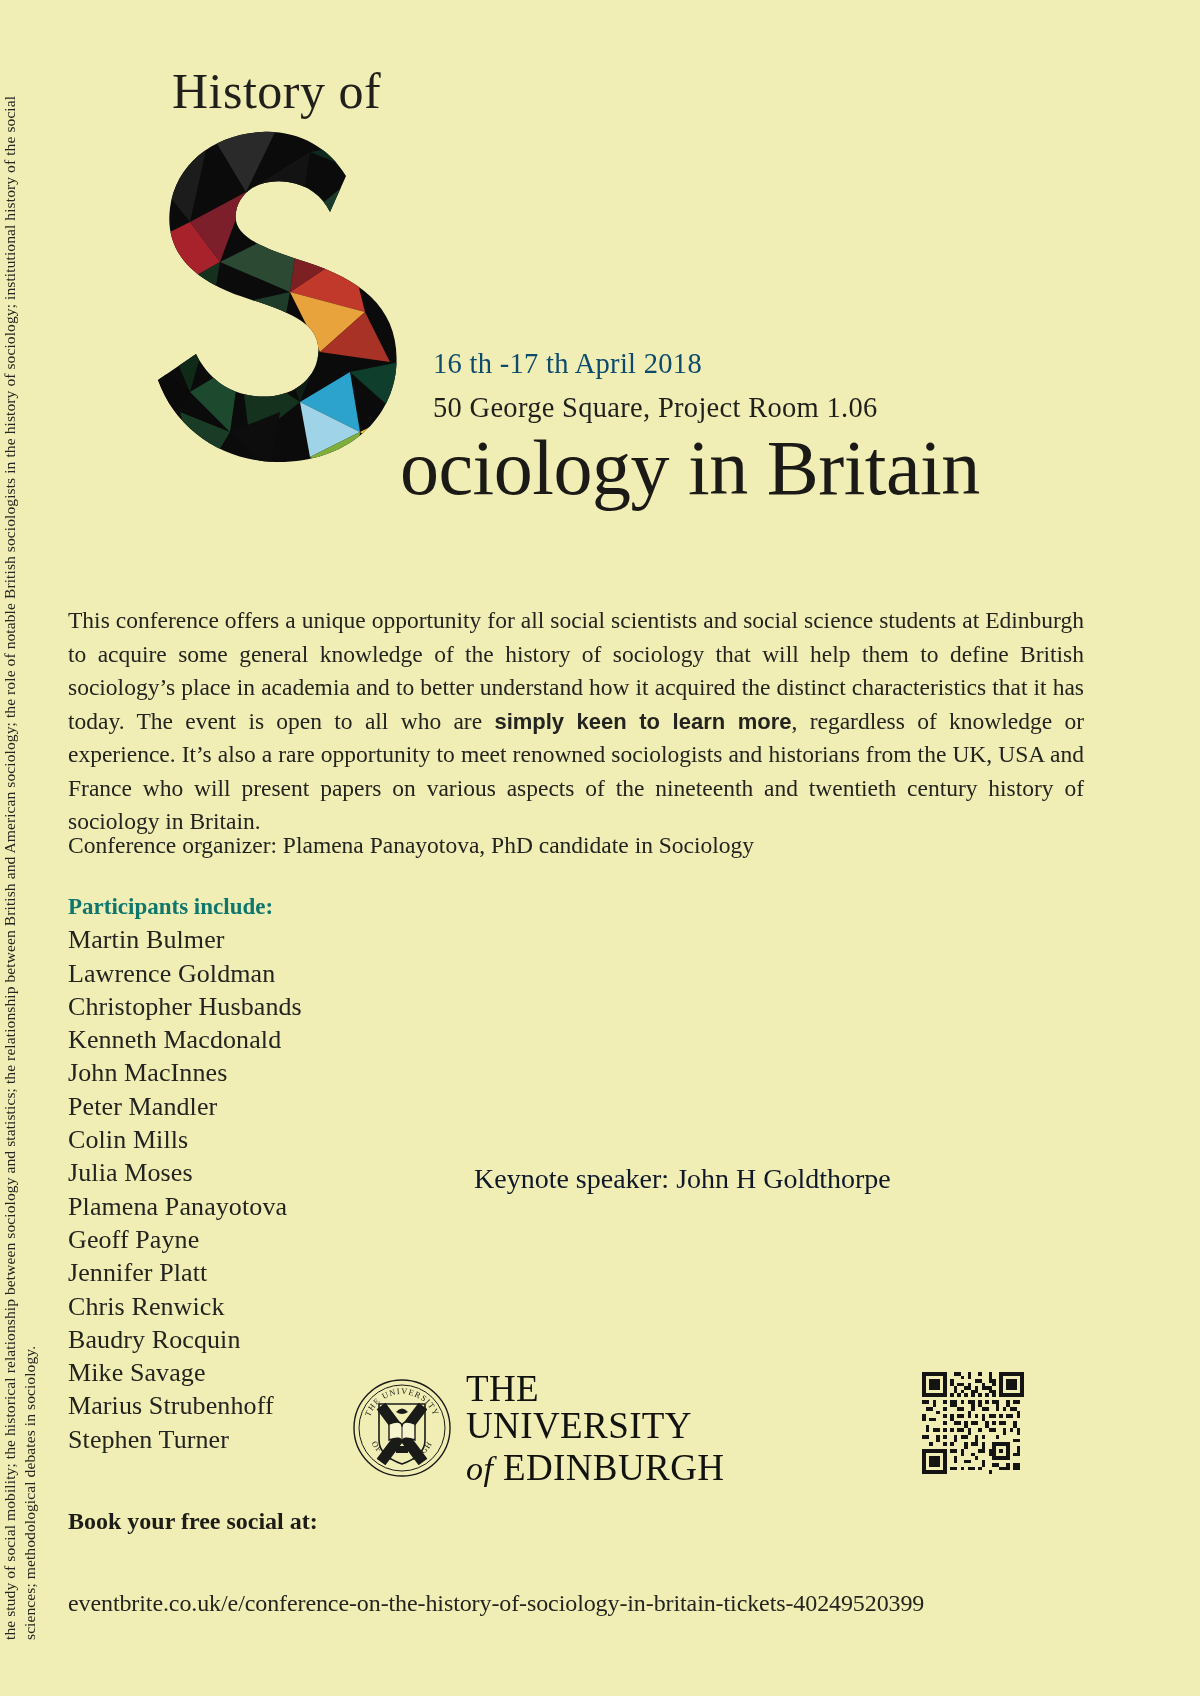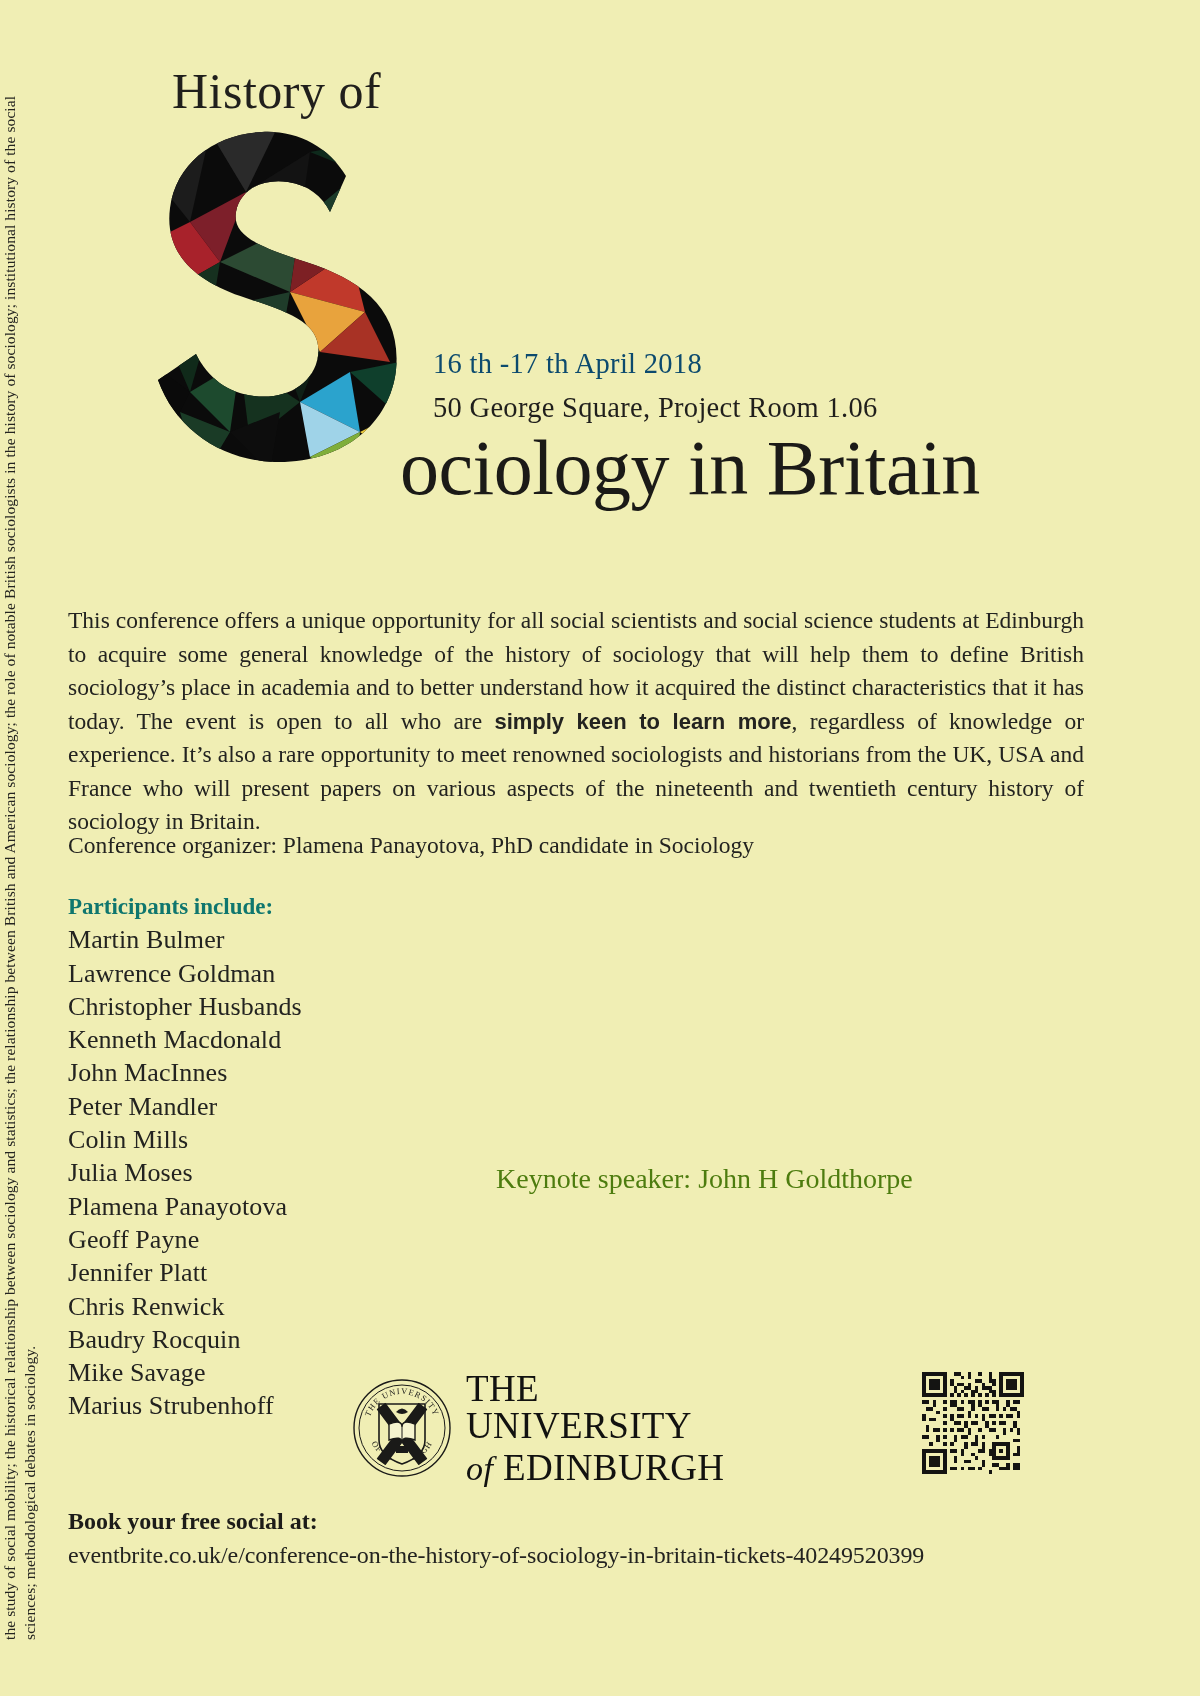--- a/index.html
+++ b/index.html
@@ -130,24 +130,24 @@
   .participant-name {
     font-size: 26px;
     line-height: 33.3px;
     color: #232320;
     letter-spacing: 0.1px;
   }
 
   
   #keynote {
     position: absolute;
-    left: 496px;
+    left: 474px;
     top: 1163px;
     font-size: 28px;
-    color: #4d7c0f;
+    color: #0f172a;
   }
 
   
   #uni-logo {
     position: absolute;
     left: 352px;
     top: 1378px;
     width: 400px;
     height: 100px;
     display: flex;
@@ -201,20 +201,21 @@
     font-size: 24px;
     font-weight: bold;
     color: #1d1c19;
     line-height: 34px;
   }
   #booking-url {
     font-size: 24px;
     color: #232320;
     line-height: 34px;
     letter-spacing: -0.1px;
+    margin-top: 48px;
   }
 </style>
 </head>
 <body>
 
 <div id="sidebar-strip">
   <div id="sidebar-text">the study of social mobility; the historical relationship between sociology and statistics; the relationship between British and American sociology; the role of notable British sociologists in the history of sociology; institutional history of the social sciences; methodological debates in sociology.</div>
 </div>
 
 <div id="header">
@@ -285,20 +286,21 @@
   <div class="participant-name">Peter Mandler</div>
   <div class="participant-name">Colin Mills</div>
   <div class="participant-name">Julia Moses</div>
   <div class="participant-name">Plamena Panayotova</div>
   <div class="participant-name">Geoff  Payne</div>
   <div class="participant-name">Jennifer Platt</div>
   <div class="participant-name">Chris Renwick</div>
   <div class="participant-name">Baudry Rocquin</div>
   <div class="participant-name">Mike Savage</div>
   <div class="participant-name">Marius Strubenhoff</div>
+  <div class="participant-name">Stephen Turner</div>
 </div>
 
 <div id="keynote">Keynote speaker: John H Goldthorpe</div>
 
 <div id="uni-logo">
   <svg id="crest" viewBox="0 0 100 100" xmlns="http://www.w3.org/2000/svg">
     <circle cx="50" cy="50" r="48" fill="none" stroke="#1a1a18" stroke-width="1.4"></circle>
     <circle cx="50" cy="50" r="43" fill="none" stroke="#1a1a18" stroke-width="1"></circle>
     <path id="crestTop" d="M 50,50 m -34,0 a 34,34 0 0 1 68,0" fill="none"></path>
     <path id="crestBot" d="M 50,50 m -34,0 a 34,34 0 0 0 68,0" fill="none"></path>

